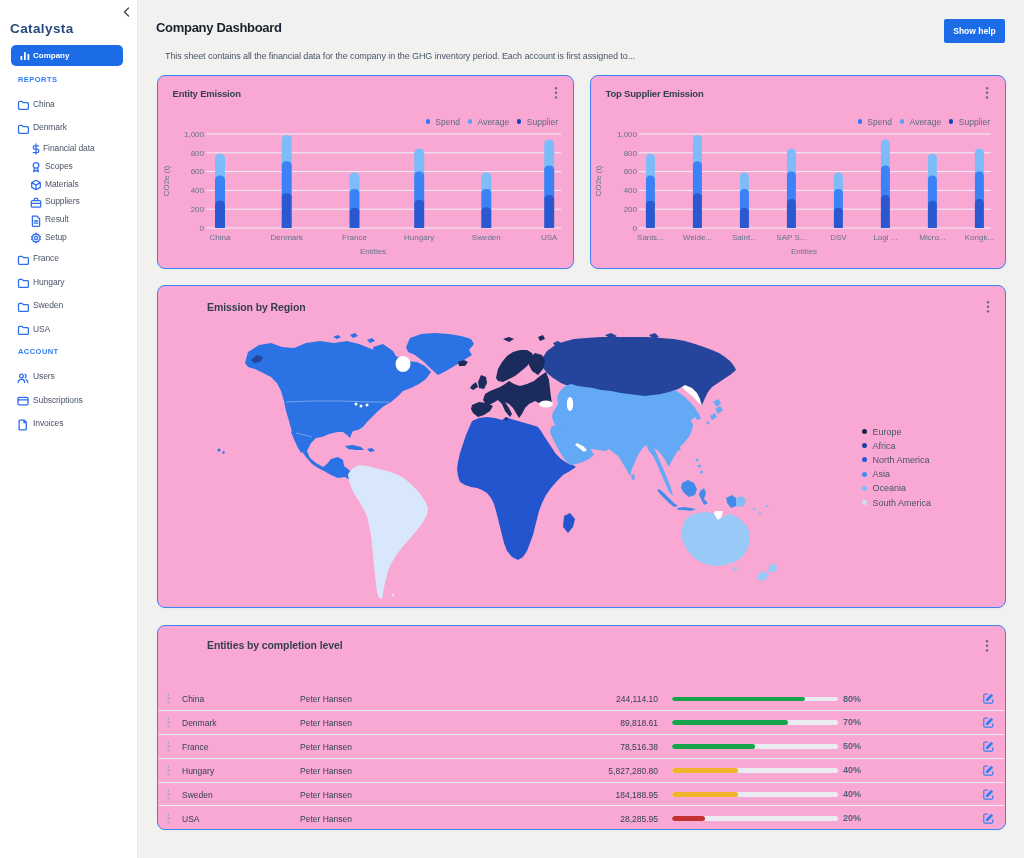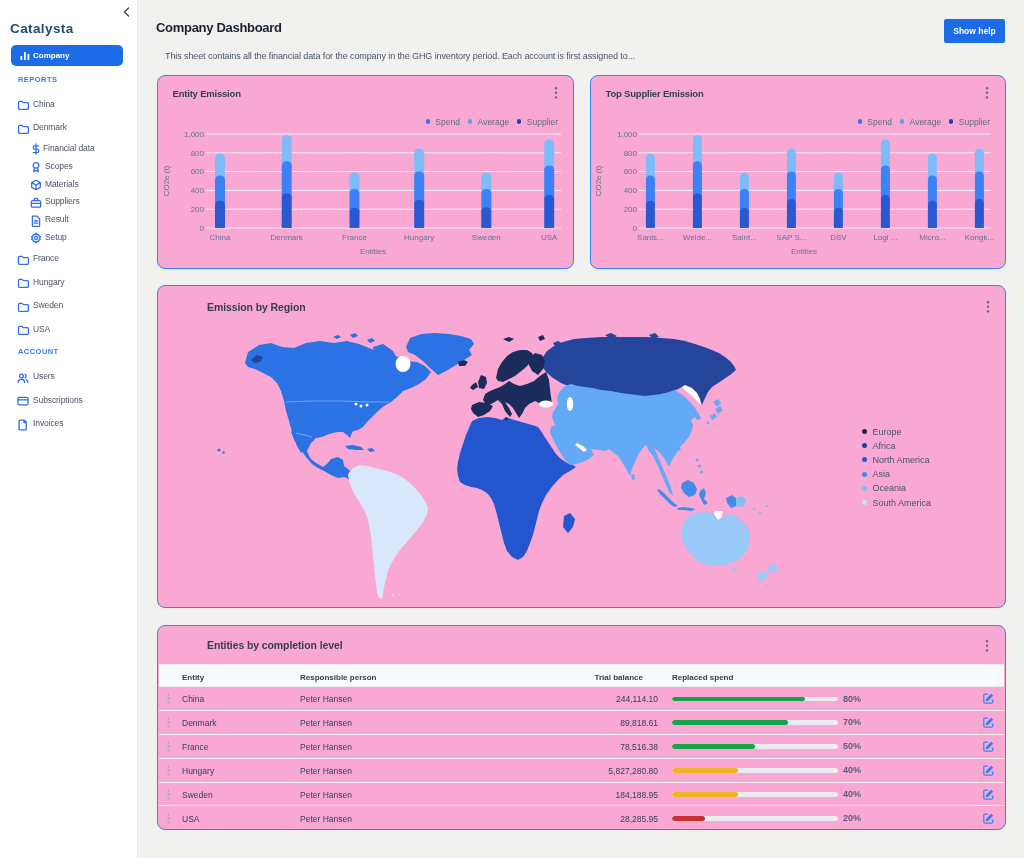--- a/index.html
+++ b/index.html
@@ -373,26 +373,20 @@
     </div>
 </div>
 
 <div class="card" style="left:157px;top:625px;width:849px;height:205px">
   <div class="btitle" style="top:13px">Entities by completion level</div>
   <svg style="position:absolute;left:827px;top:13px" width="4" height="14" viewBox="0 0 4 14">
       <circle cx="2" cy="2.2" r="1.2" fill="#646b75"></circle>
       <circle cx="2" cy="6.8" r="1.2" fill="#646b75"></circle>
       <circle cx="2" cy="11.4" r="1.2" fill="#646b75"></circle>
     </svg>
-  <div class="thead">
-    <span style="left:23px">Entity</span>
-      <span style="left:141px">Responsible person</span>
-    <span style="right:361px">Trial balance</span>
-      <span style="left:513px">Replaced spend</span>
-  </div>
   <div class="trow" style="top:61.0px">
       <span class="drag"><svg width="3" height="11" viewBox="0 0 3 11">
           <circle cx="1.5" cy="1.5" r="1" fill="#94a3b8"></circle>
           <circle cx="1.5" cy="5.5" r="1" fill="#94a3b8"></circle>
           <circle cx="1.5" cy="9.5" r="1" fill="#94a3b8"></circle>
         </svg></span>
       <span class="c-ent">China</span>
       <span class="c-per">Peter Hansen</span>
       <span class="c-bal">244,114.10</span>
       <span class="track">

